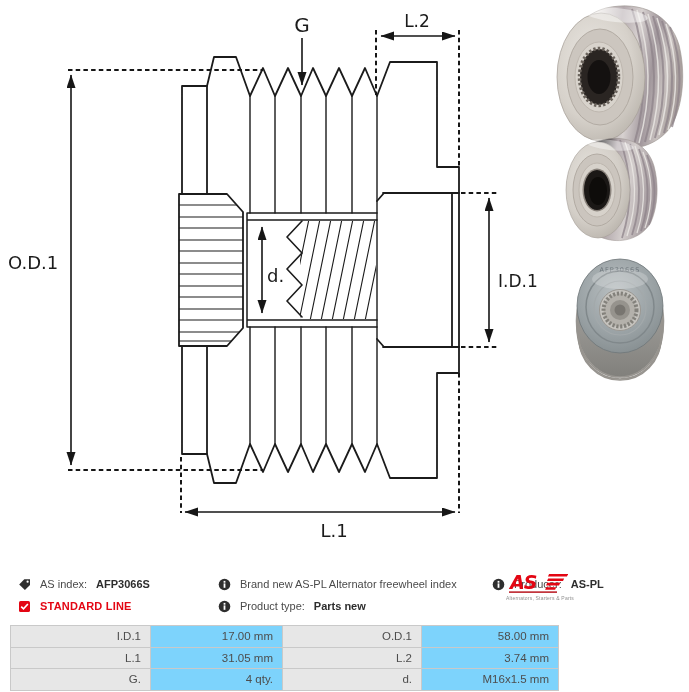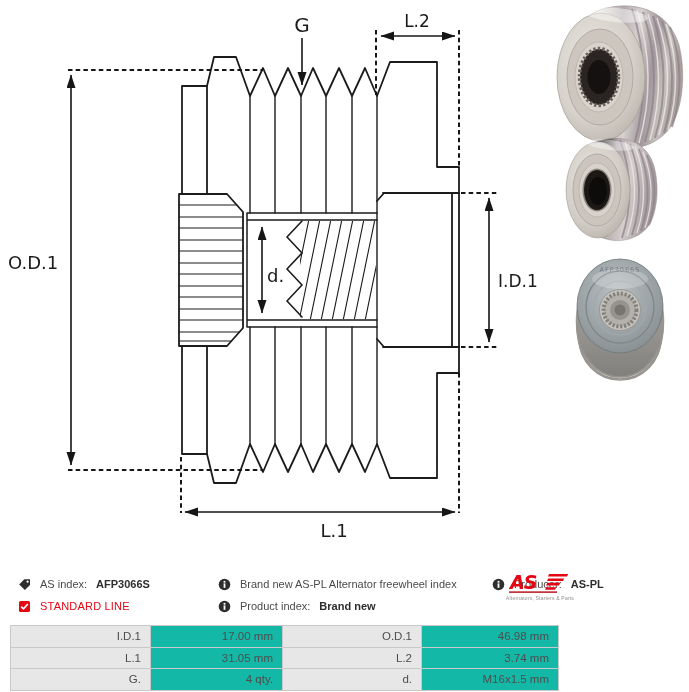--- a/index.html
+++ b/index.html
@@ -7,32 +7,32 @@
     width:689px;height:692px;position:relative;overflow:hidden;
     background:#ffffff;font-family:"Liberation Sans",sans-serif;
   }
   svg text{font-family:"DejaVu Sans",sans-serif}
   .photo{position:absolute}
   .inforow{
     position:absolute;display:flex;align-items:center;gap:9px;
     font-size:11px;color:#4a4a4a;white-space:nowrap;line-height:14px;
   }
   .inforow b{color:#2d2d2d;font-weight:bold}
-  .inforow.redline{color:#e30613;font-weight:normal;letter-spacing:.2px}
+  .inforow.redline{color:#e30613;font-weight:bold;letter-spacing:.2px}
   .ico{flex:0 0 auto;display:block}
   table.specs{
     position:absolute;left:10px;top:625px;border-collapse:collapse;
     font-size:11.5px;color:#4d4d4d;table-layout:fixed;
   }
   table.specs td{
     border:1px solid #c9c9c9;height:20.5px;text-align:right;
     padding:0 9px 0 4px;overflow:hidden;
   }
   table.specs td.lab{background:#e7e7e7}
-  table.specs td.val{background:#14b8a6}
+  table.specs td.val{background:#7dd3fc}
   .aslogo{position:absolute;left:504px;top:572px;width:64px;height:30px}
   .aslogo .tagline{
     position:absolute;left:2px;top:23px;width:62px;
     font-size:5px;color:#8f8f8f;letter-spacing:.2px;white-space:nowrap;
   }
 </style>
 </head>
 <body>
 
 <svg style="position:absolute;left:0;top:0" width="689" height="575" viewBox="0 0 689 575">
@@ -239,22 +239,22 @@
   </svg>
   <span>STANDARD LINE</span>
 </div>
 
 <div class="inforow" style="left:218px;top:599px">
   <svg class="ico" width="13" height="13" viewBox="0 0 13 13">
     <circle cx="6.5" cy="6.5" r="5.8" fill="#2e2e2e"></circle>
     <rect x="5.6" y="5.4" width="1.8" height="4.4" fill="#ffffff"></rect>
     <rect x="5.6" y="2.9" width="1.8" height="1.8" fill="#ffffff"></rect>
   </svg>
-  <span>Product index:</span>
-  <b>Brand new</b>
+  <span>Product type:</span>
+  <b>Parts new</b>
 </div>
 
 <div class="aslogo">
   <svg width="64" height="22" viewBox="0 0 64 22">
     <text x="6" y="17" font-size="19" font-weight="bold" font-style="italic" fill="#e30613" letter-spacing="-1">AS</text>
     <g fill="#e30613" transform="skewX(-24)">
       <rect x="46" y="2" width="19" height="2.6"></rect>
       <rect x="47" y="6.4" width="16" height="2.6"></rect>
       <rect x="48" y="10.8" width="13" height="2.6"></rect>
       <rect x="49" y="15.2" width="10" height="2.6"></rect>
@@ -269,21 +269,21 @@
       <col style="width:140px">
       <col style="width:132px">
       <col style="width:139px">
       <col style="width:137px">
     </colgroup>
   <tbody>
     <tr>
       <td class="lab">I.D.1</td>
       <td class="val">17.00 mm</td>
       <td class="lab">O.D.1</td>
-      <td class="val">46.98 mm</td>
+      <td class="val">58.00 mm</td>
     </tr>
     <tr>
       <td class="lab">L.1</td>
       <td class="val">31.05 mm</td>
       <td class="lab">L.2</td>
       <td class="val">3.74 mm</td>
     </tr>
     <tr>
       <td class="lab">G.</td>
       <td class="val">4 qty.</td>

